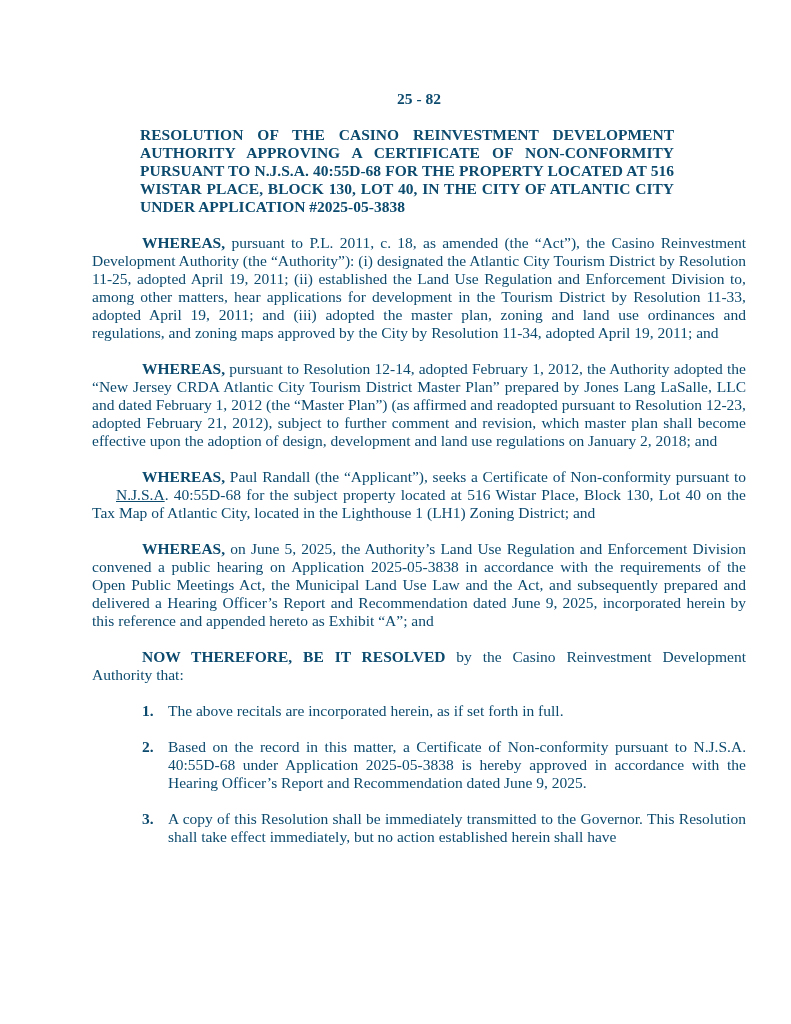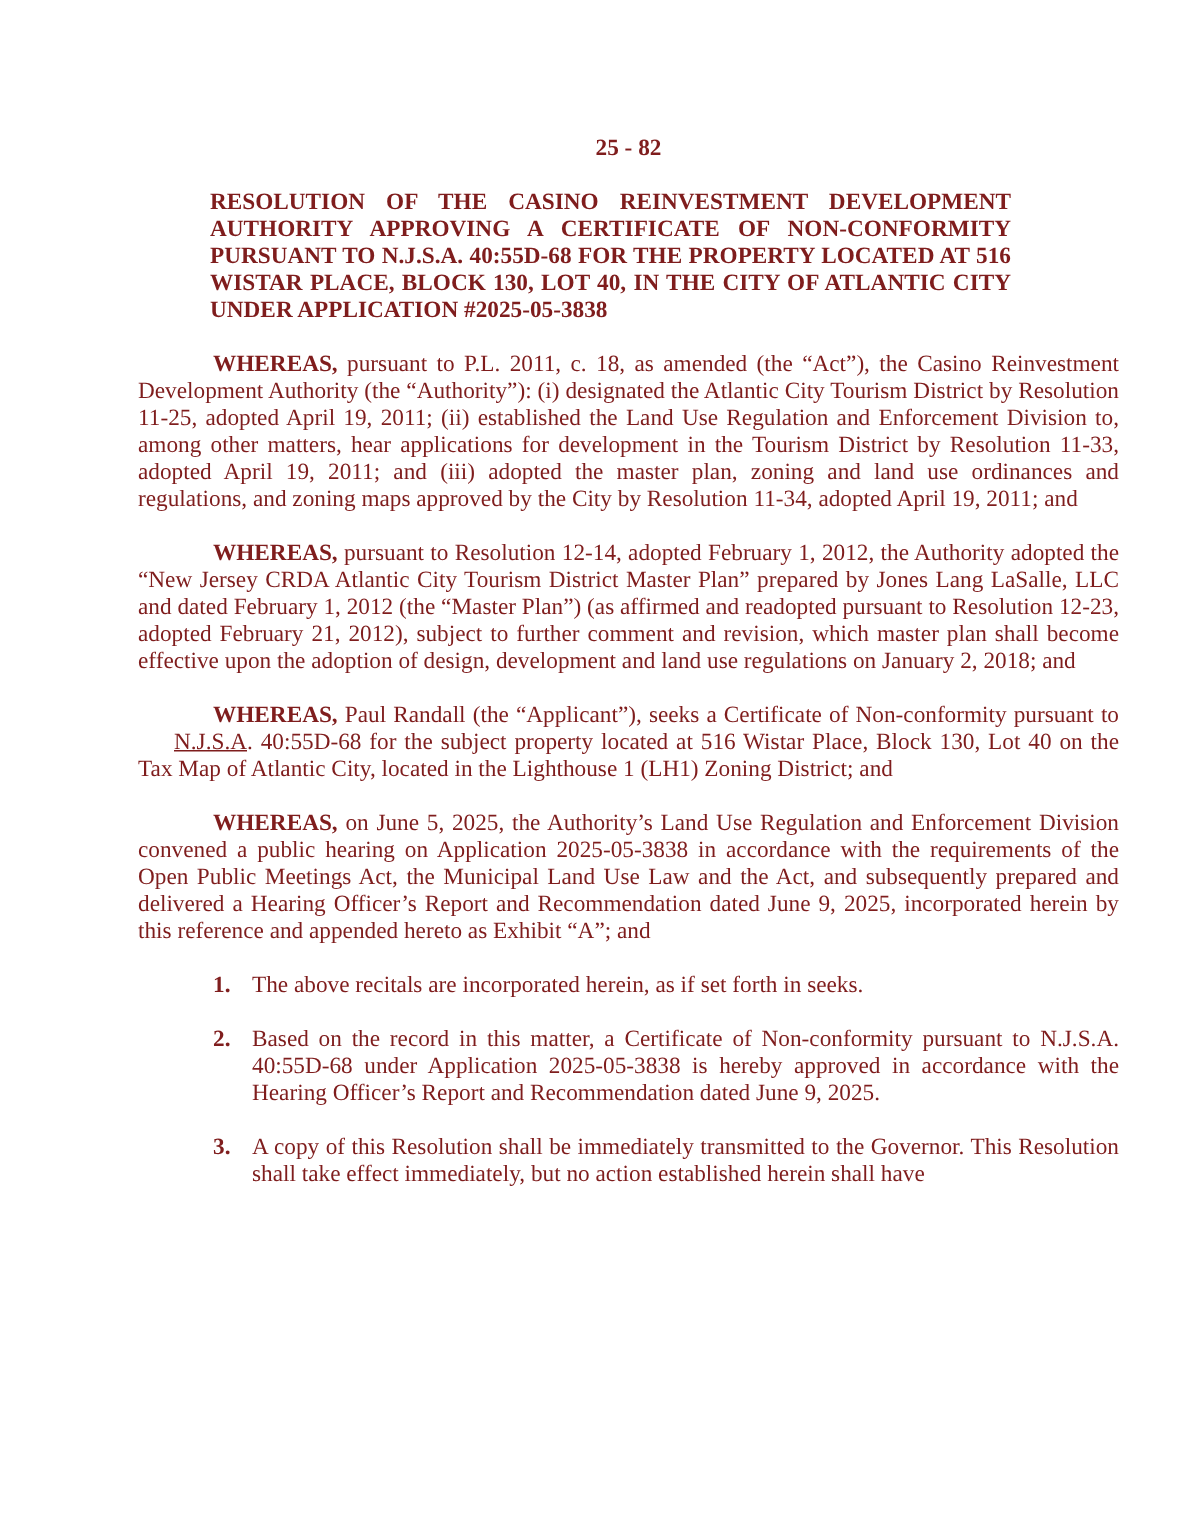--- a/index.html
+++ b/index.html
@@ -5,21 +5,21 @@
   html, body {
     margin: 0;
     padding: 0;
     background: #ffffff;
   }
   .page {
     position: relative;
     width: 791px;
     height: 1024px;
     background: #ffffff;
-    color: #7f1d1d;
+    color: #0c4a6e;
     font-family: "Liberation Serif", "DejaVu Serif", serif;
     font-size: 15.5px;
     line-height: 18px;
     box-sizing: border-box;
     padding: 90px 45px 0 92px;
     overflow: hidden;
   }
   .doc-number {
     text-align: center;
     font-weight: bold;
@@ -61,24 +61,25 @@
 
   <p class="para"><span class="b">WHEREAS,</span><span> pursuant to P.L. 2011, c. 18, as amended (the “Act”), the Casino Reinvestment Development Authority (the “Authority”): (i) designated the Atlantic City Tourism District by Resolution 11-25, adopted April 19, 2011; (ii) established the Land Use Regulation and Enforcement Division to, among other matters, hear applications for development in the Tourism District by Resolution 11-33, adopted April 19, 2011; and (iii) adopted the master plan, zoning and land use ordinances and regulations, and zoning maps approved by the City by Resolution 11-34, adopted April 19, 2011; and</span></p>
 
   <p class="para"><span class="b">WHEREAS,</span><span> pursuant to Resolution 12-14, adopted February 1, 2012, the Authority adopted the “New Jersey CRDA Atlantic City Tourism District Master Plan” prepared by Jones Lang LaSalle, LLC and dated February 1, 2012 (the “Master Plan”) (as affirmed and readopted pursuant to Resolution 12-23, adopted February 21, 2012), subject to further comment and revision, which master plan shall become effective upon the adoption of design, development and land use regulations on January 2, 2018; and</span></p>
 
   <p class="para"><span class="b">WHEREAS,</span><span> Paul Randall (the “Applicant”), seeks a Certificate of Non-conformity pursuant to </span><span class="u">N.J.S.A</span><span>. 40:55D-68 for the subject property located at 516 Wistar Place, Block 130, Lot 40 on the Tax Map of Atlantic City, located in the Lighthouse 1 (LH1) Zoning District; and</span></p>
 
   <p class="para"><span class="b">WHEREAS,</span><span> on June 5, 2025, the Authority’s Land Use Regulation and Enforcement Division convened a public hearing on Application 2025-05-3838 in accordance with the requirements of the Open Public Meetings Act, the Municipal Land Use Law and the Act, and subsequently prepared and delivered a Hearing Officer’s Report and Recommendation dated June 9, 2025, incorporated herein by this reference and appended hereto as Exhibit “A”; and</span></p>
 
 
+  <p class="para"><span class="b">NOW THEREFORE, BE IT RESOLVED</span><span> by the Casino Reinvestment Development Authority that:</span></p>
 
   <div class="item">
     <span class="num">1.</span>
-    <span class="item-text">The above recitals are incorporated herein, as if set forth in seeks.</span>
+    <span class="item-text">The above recitals are incorporated herein, as if set forth in full.</span>
   </div>
 
   <div class="item">
     <span class="num">2.</span>
     <span class="item-text">Based on the record in this matter, a Certificate of Non-conformity pursuant to N.J.S.A. 40:55D-68 under Application 2025-05-3838 is hereby approved in accordance with the Hearing Officer’s Report and Recommendation dated June 9, 2025.</span>
   </div>
 
   <div class="item">
     <span class="num">3.</span>
     <span class="item-text">A copy of this Resolution shall be immediately transmitted to the Governor. This Resolution shall take effect immediately, but no action established herein shall have</span>

